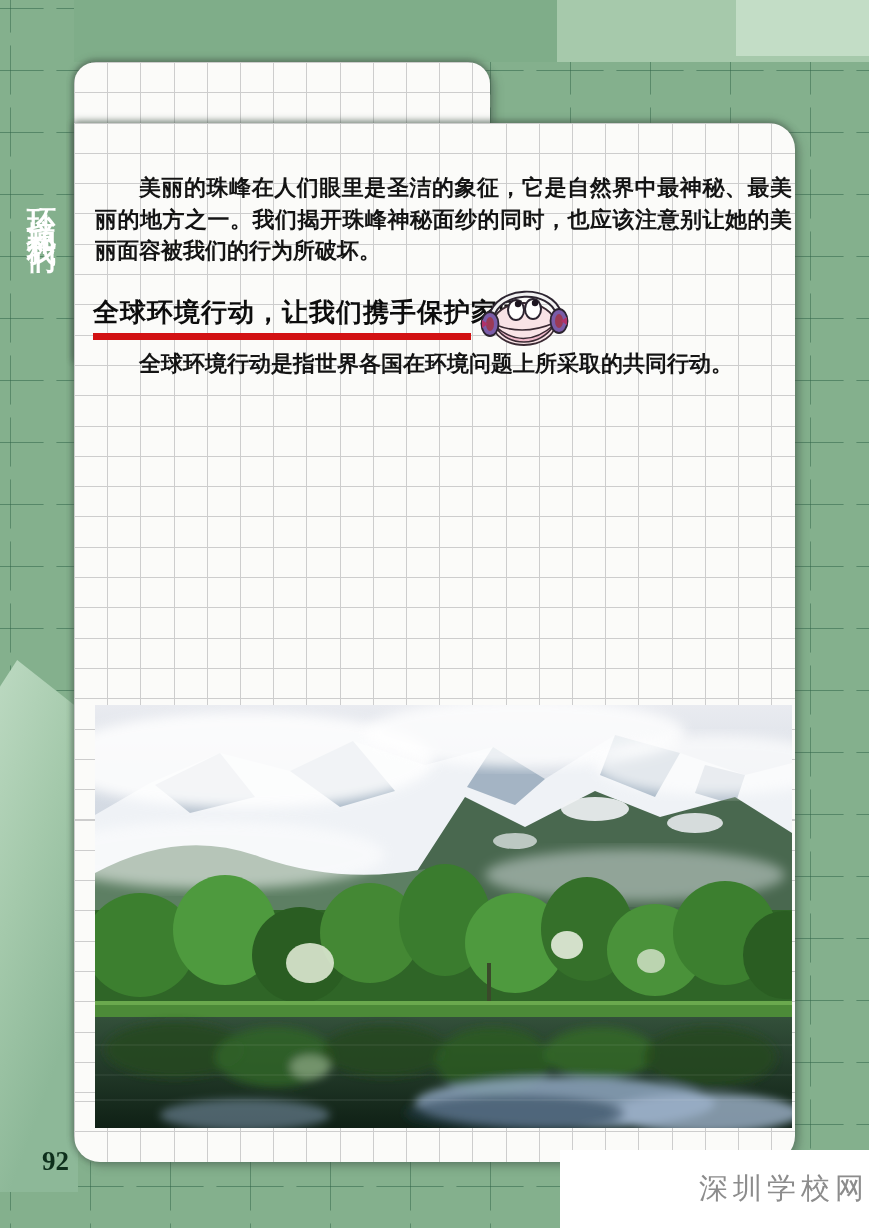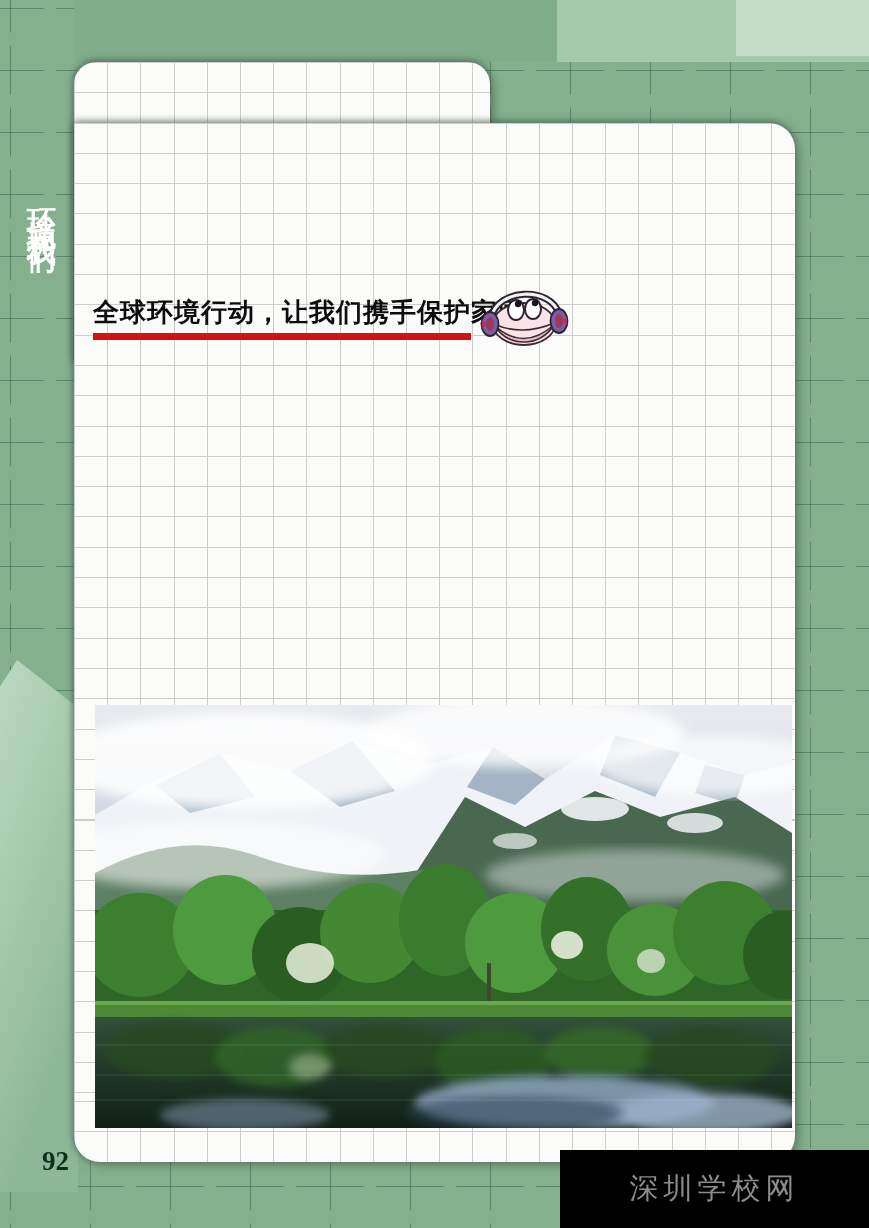--- a/index.html
+++ b/index.html
@@ -32,22 +32,22 @@
   #sidebar-title{
     left:22px;top:186px;z-index:2;color:#ffffff;font-weight:700;font-size:29px;
     writing-mode:vertical-rl;text-orientation:upright;letter-spacing:9px;
     font-family:"Liberation Sans","DejaVu Sans",sans-serif;
   }
   #page-number{
     left:42px;top:1146px;z-index:6;color:#0e2f1c;font-weight:700;font-size:27px;
     font-family:Liberation Serif, serif;
   }
   #watermark-box{
-    left:560px;top:1150px;width:309px;height:78px;background:#000000;z-index:9;
-    display:flex;align-items:center;justify-content:center;
+    left:560px;top:1150px;width:309px;height:78px;background:#ffffff;z-index:9;
+    display:flex;align-items:center;justify-content:flex-end;
   }
   #watermark-text{color:#8c8c8c;font-size:29px;letter-spacing:5px;font-family:"Liberation Serif","DejaVu Serif",serif;}
   
   .body-text{
     left:95px;width:697px;z-index:6;color:#141414;
     font-size:22px;line-height:31.5px;font-weight:700;text-align:justify;
   }
   .body-text p{margin:0;text-indent:2em;}
   #intro-para{top:172px;}
   #section-heading{
@@ -79,20 +79,23 @@
   <div class="abs flat-band"></div>
   <div class="abs light-block"></div>
   <div class="abs lighter-block"></div>
   <div class="abs left-wedge"></div>
 
   <div class="abs" id="sidebar-title">环境和我们</div>
 
   <div class="abs sheet" id="sheet-tab"></div>
   <div class="abs sheet" id="sheet-main"></div>
 
+  <div class="abs body-text" id="intro-para">
+    <p>美丽的珠峰在人们眼里是圣洁的象征，它是自然界中最神秘、最美丽的地方之一。我们揭开珠峰神秘面纱的同时，也应该注意别让她的美丽面容被我们的行为所破坏。</p>
+  </div>
 
   <div class="abs" id="section-heading">全球环境行动，让我们携手保护家园</div>
   <div class="abs" id="heading-underline"></div>
 
   <svg class="abs" id="mascot" width="94" height="64" viewBox="0 0 94 64">
     <ellipse cx="47" cy="40" rx="31" ry="21" fill="#f9e3e6" stroke="#3a2a33" stroke-width="1.8"></ellipse>
     <path d="M18,42 Q47,68 78,40 Q66,58 47,58 Q28,58 18,42 Z" fill="#eeb9c9" stroke="#3a2a33" stroke-width="1.5"></path>
     <path d="M19,41 Q47,52 77,39" fill="none" stroke="#3a2a33" stroke-width="1.6"></path>
     <ellipse cx="39" cy="26" rx="8" ry="10" fill="#ffffff" stroke="#2c2430" stroke-width="2"></ellipse>
     <ellipse cx="56" cy="25" rx="8" ry="10" fill="#ffffff" stroke="#2c2430" stroke-width="2"></ellipse>
@@ -102,20 +105,21 @@
     <path d="M14,34 C20,4 74,2 82,30" fill="none" stroke="#f2f2f2" stroke-width="3.2"></path>
     <ellipse cx="13" cy="40" rx="8.5" ry="12" fill="#7a5ca8" stroke="#2c2430" stroke-width="1.8"></ellipse>
     <ellipse cx="13" cy="40" rx="4" ry="7" fill="#9b3a55"></ellipse>
     <ellipse cx="82" cy="37" rx="8.5" ry="12" fill="#7a5ca8" stroke="#2c2430" stroke-width="1.8"></ellipse>
     <ellipse cx="82" cy="37" rx="4" ry="7" fill="#9b3a55"></ellipse>
     <path d="M5,36 l6,4 -6,4 z" fill="#b0326a"></path>
     <path d="M90,33 l-6,4 6,4 z" fill="#b0326a"></path>
   </svg>
 
   <div class="abs body-text" id="body-block">
+    <p>全球环境行动是指世界各国在环境问题上所采取的共同行动。</p>
   </div>
 
   <div class="abs" id="photo">
     <svg width="697" height="423" viewBox="0 0 697 423">
       <defs>
         <linearGradient id="skyG" x1="0" y1="0" x2="0" y2="1">
           <stop offset="0" stop-color="#e9ebf0"></stop>
             <stop offset="1" stop-color="#c2ccd8"></stop>
         </linearGradient>
         <linearGradient id="watG" x1="0" y1="0" x2="0" y2="1">

